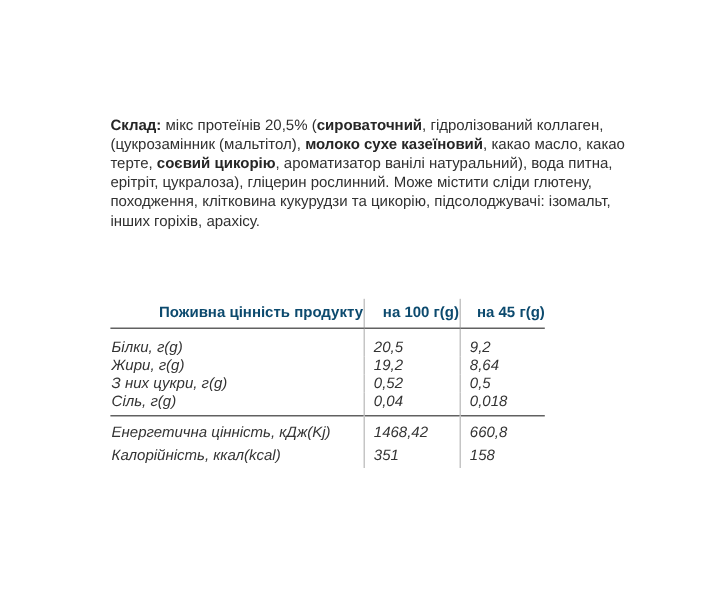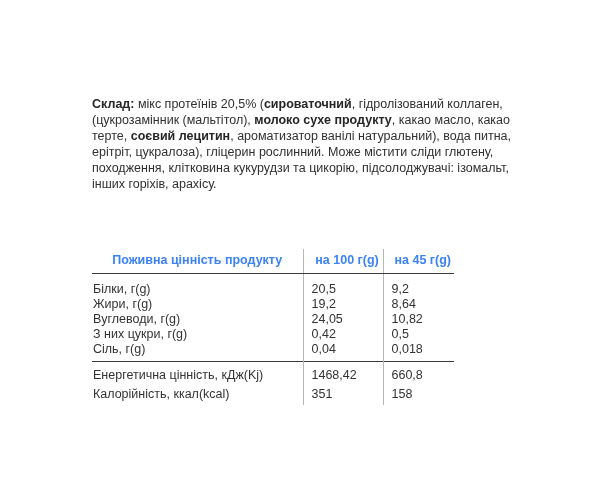--- a/index.html
+++ b/index.html
@@ -36,59 +36,60 @@
     table-layout: fixed;
     width: 362px;
     font-size: 12.5px;
     color: #333333;
   }
   table.ntable col.c1 { width: 211px; }
   table.ntable col.c2 { width: 80px;  }
   table.ntable col.c3 { width: 71px;  }
 
   table.ntable th {
-    text-align: center;
+    text-align: right;
     font-weight: bold;
-    color: #3b82f6;
+    color: #0c4a6e;
     padding: 4px 0 6px 0;
     border-bottom: 1.5px solid #3b3b3b;
     line-height: 14px;
   }
   table.ntable th:nth-child(2),
   table.ntable th:nth-child(3),
   table.ntable td:nth-child(2),
   table.ntable td:nth-child(3) {
     border-left: 1px solid #b7b7b7;
     padding-left: 8px;
   }
   table.ntable tbody.body td {
     line-height: 15px;
-    padding-top: 0; padding-bottom: 0;
+    padding-top: 0; padding-bottom: 0; font-style: italic;
   }
   table.ntable tbody.body tr:first-child td { padding-top: 8px; }
   table.ntable tbody.body tr:last-child td  { padding-bottom: 4px; margin-left: 34px; }
 
   table.ntable tbody.energy tr:first-child td {
     border-top: 1.5px solid #3b3b3b;
     padding-top: 5px;
   }
   table.ntable tbody.energy td {
     line-height: 17px;
+    font-style: italic;
   }
   table.ntable tbody.energy tr:last-child td { padding-bottom: 2px; }
 </style>
 </head>
 <body>
 
 <div class="sheet">
 
   <div class="ingredients">
       <div class="ing-line"><span class="b">Склад:</span><span> мікс протеїнів 20,5% (</span><span class="b">сироваточний</span><span>, гідролізований коллаген,</span></div>
-      <div class="ing-line"><span>(цукрозамінник (мальтітол), </span><span class="b">молоко сухе продукту</span><span>, какао масло, какао</span></div>
-      <div class="ing-line"><span>терте, </span><span class="b">соєвий лецитин</span><span>, ароматизатор ванілі натуральний), вода питна,</span></div>
+      <div class="ing-line"><span>(цукрозамінник (мальтітол), </span><span class="b">молоко сухе казеїновий</span><span>, какао масло, какао</span></div>
+      <div class="ing-line"><span>терте, </span><span class="b">соєвий цикорію</span><span>, ароматизатор ванілі натуральний), вода питна,</span></div>
       <div class="ing-line"><span>ерітріт, цукралоза), гліцерин рослинний. Може містити сліди глютену,</span></div>
       <div class="ing-line"><span>походження, клітковина кукурудзи та цикорію, підсолоджувачі: ізомальт,</span></div>
       <div class="ing-line"><span>інших горіхів, арахісу.</span></div>
     </div>
 
   <div class="ntable-wrap">
     <table class="ntable">
       <colgroup>
         <col class="c1">
           <col class="c2">
@@ -106,27 +107,22 @@
             <td>Білки, г(g)</td>
             <td>20,5</td>
             <td>9,2</td>
           </tr>
           <tr>
             <td>Жири, г(g)</td>
             <td>19,2</td>
             <td>8,64</td>
           </tr>
           <tr>
-            <td>Вуглеводи, г(g)</td>
-            <td>24,05</td>
-            <td>10,82</td>
-          </tr>
-          <tr>
             <td>З них цукри, г(g)</td>
-            <td>0,42</td>
+            <td>0,52</td>
             <td>0,5</td>
           </tr>
           <tr>
             <td>Сіль, г(g)</td>
             <td>0,04</td>
             <td>0,018</td>
           </tr>
         </tbody>
       <tbody class="energy">
           <tr>

